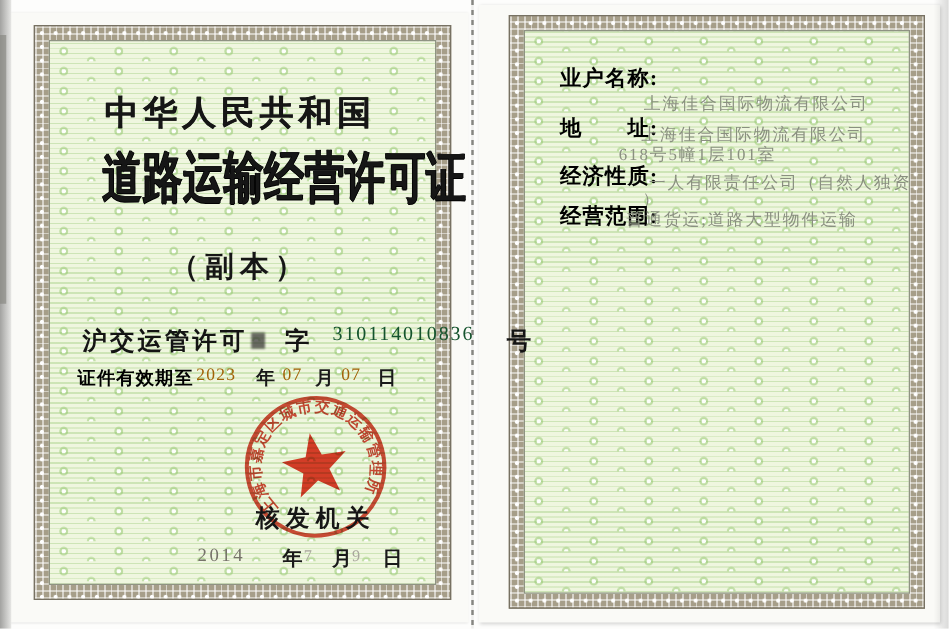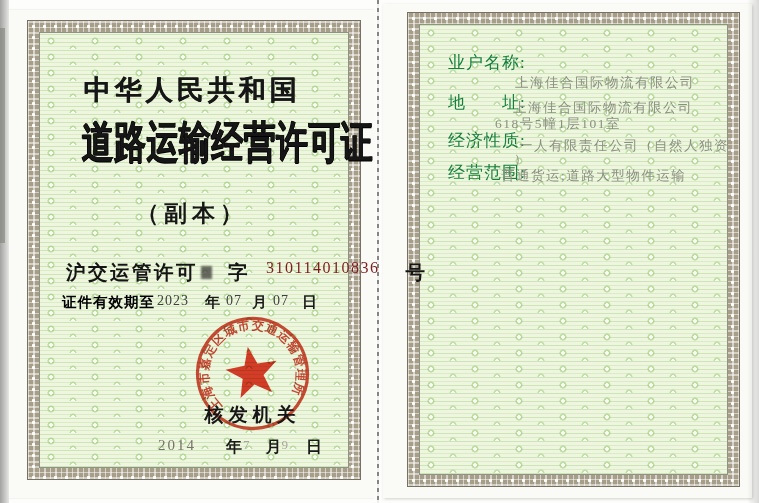--- a/index.html
+++ b/index.html
@@ -42,42 +42,42 @@
     transform:scaleX(.72);transform-origin:50% 50%;
     text-shadow:.8px 0 0 #000,-.8px 0 0 #000,0 .6px 0 #000;
   }
   .copy-type{top:188px;font-size:23px;font-weight:600;letter-spacing:5px;}
 
   .row{position:absolute;z-index:3;display:flex;align-items:flex-start;white-space:nowrap;}
   #license-row{left:58px;top:249px;}
   .lic-hanzi{font-size:19.5px;font-weight:700;letter-spacing:2.5px;color:#141414;}
   .redaction{width:11px;height:13px;background:#3a3a36;filter:blur(1px);opacity:.75;align-self:center;margin-left:3px;}
   .lic-zi{margin-left:16px;}
-  .lic-num{margin-left:16px;font-size:16px;color:#7f1d1d;letter-spacing:1.5px;}
+  .lic-num{margin-left:16px;font-size:16px;color:#14532d;letter-spacing:1.5px;}
   .lic-hao{margin-left:26px;}
 
   #validity-row{left:54px;top:283px;}
   .valid-label{font-size:14.5px;font-weight:700;letter-spacing:1px;}
-  .v-num{font-size:14px;color:#404040;letter-spacing:1px;}
+  .v-num{font-size:14px;color:#a16207;letter-spacing:1px;}
   .v-unit{font-size:15px;font-weight:600;color:#191919;}
   .ml2{margin-left:2px;}.ml6{margin-left:6px;}.ml10{margin-left:10px;}
   .ml13{margin-left:13px;}.ml16{margin-left:16px;}
 
   #seal{position:absolute;left:184px;top:303px;width:121px;height:121px;z-index:2;
         transform:rotate(-10deg);opacity:.93;mix-blend-mode:multiply;}
   #issuer-label{left:184px;top:392px;width:121px;text-align:center;
         font-size:19px;font-weight:700;letter-spacing:5px;z-index:4;}
 
   #issue-date-row{left:150px;top:427px;}
   .d-year{font-size:15px;color:#76736a;letter-spacing:2px;}
   .d-unit{font-size:16px;font-weight:600;color:#191919;}
   .d-faint{font-size:13px;color:#a8a69c;}
   .ml0{margin-left:0;}.ml1{margin-left:1px;}.ml18{margin-left:18px;}.ml30{margin-left:30px;}
 
-  .flabel{position:absolute;z-index:3;font-size:17px;font-weight:400;color:#15803d;
+  .flabel{position:absolute;z-index:3;font-size:17px;font-weight:700;color:#000000;
           letter-spacing:1px;white-space:pre;}
   .fvalue{position:absolute;z-index:3;font-size:13.5px;color:#8a9080;
           letter-spacing:1.5px;white-space:nowrap;}
 
   #fold-line{position:absolute;left:377px;top:0;width:2px;height:503px;z-index:5;
     background:repeating-linear-gradient(180deg, rgba(70,70,64,.65) 0 4px, rgba(150,150,145,.15) 4px 8px);}
   #scan-edge-left{position:absolute;left:0;top:0;width:9px;height:503px;z-index:6;
     background:linear-gradient(90deg,#a2a2a0,#e6e6e4);}
   #scan-edge-left-dark{position:absolute;left:0;top:28px;width:5px;height:215px;z-index:7;
     background:#86867f;opacity:.65;}

